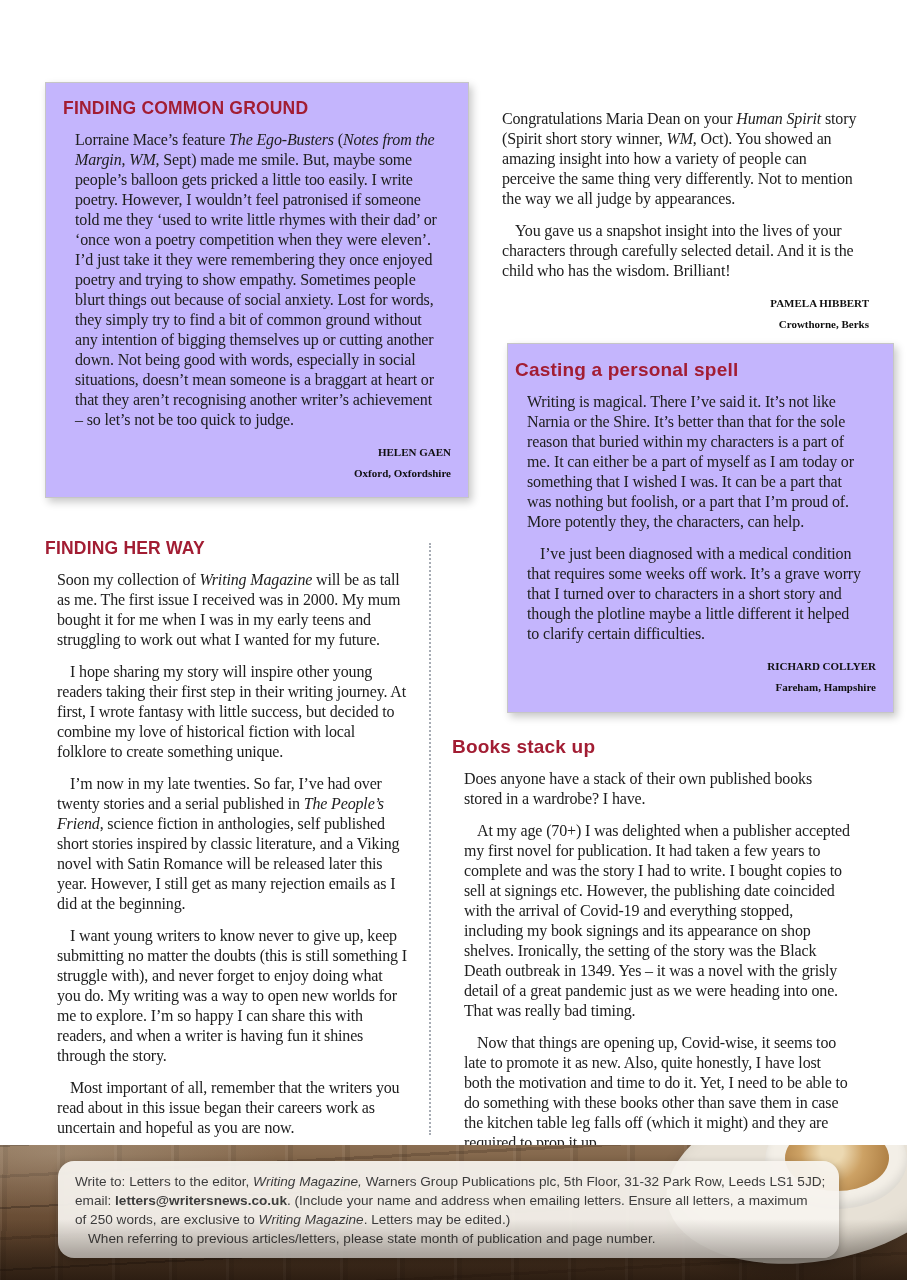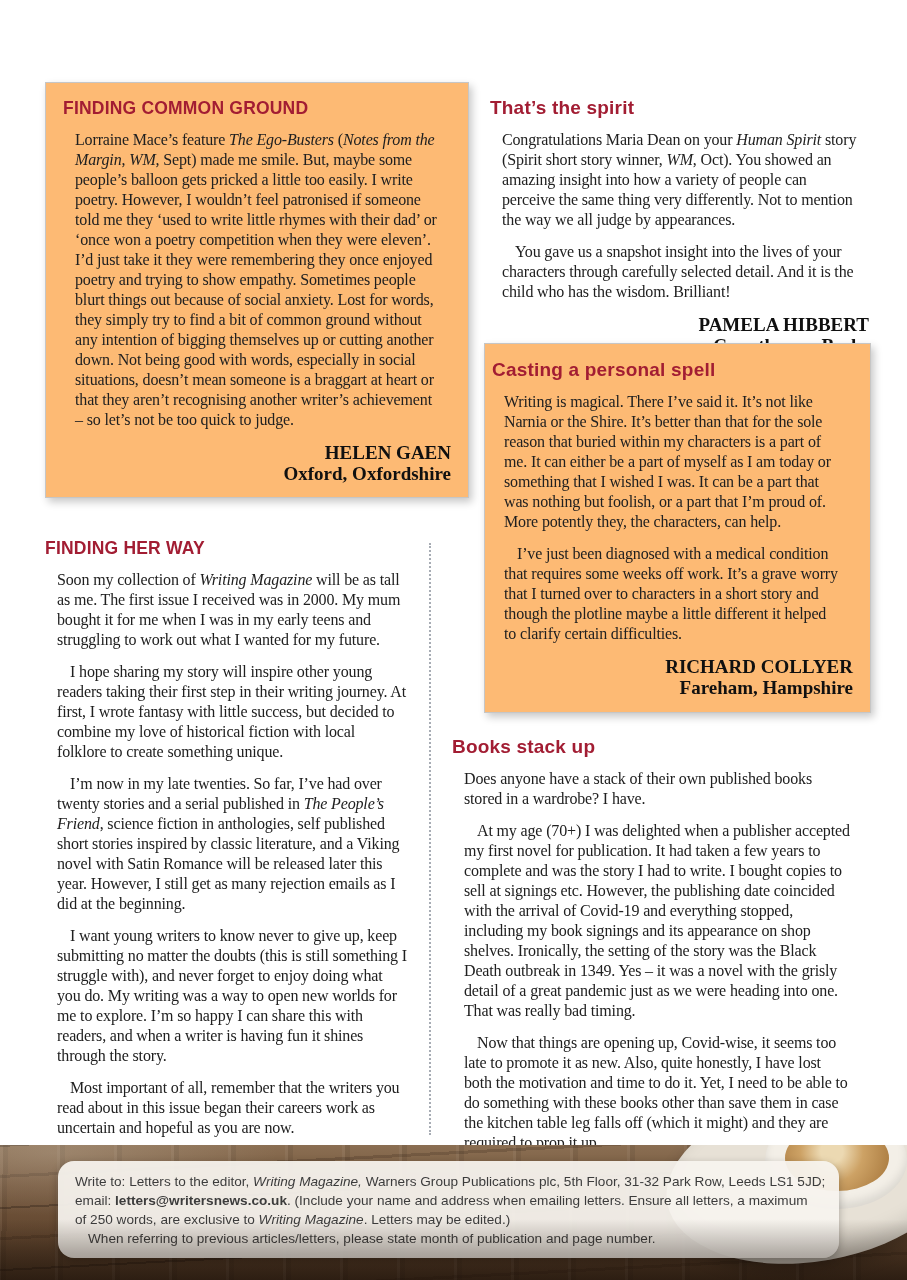--- a/index.html
+++ b/index.html
@@ -8,27 +8,27 @@
     position: relative;
     width: 907px; height: 1280px;
     margin: 0 auto;
     background: #ffffff;
     font-family: "Liberation Serif", serif;
     overflow: hidden;
   }
   
   .card {
     position: absolute;
-    background: #fdba74;
+    background: #c4b5fd;
     border: 1px solid #c6c6c6;
     box-shadow: 3px 4px 8px rgba(0,0,0,0.22);
     padding: 15px 17px 12px 17px;
   }
   #card-finding-common-ground { left:45px;  top:82px;  width:424px; height:416px; }
-  #card-casting-spell         { left:484px; top:343px; width:387px; height:370px;padding-left:7px; }
+  #card-casting-spell         { left:507px; top:343px; width:387px; height:370px;padding-left:7px; }
 
   
   .col { position: absolute; }
   #col-thats-the-spirit { left:490px; top:97px;  width:379px; }
   #col-finding-her-way  { left:45px;  top:538px; width:375px; }
   #col-books-stack-up   { left:452px; top:736px; width:411px; }
 
   .h-caps, .h-lc {
     font-family: "Liberation Sans", sans-serif;
     font-weight: bold;
@@ -50,21 +50,21 @@
   .body-text p.ind { text-indent: 13px; }
   .it { font-style: italic; }
   .bd { font-weight: bold; }
 
   .sig {
     margin-top: 2px;
     text-align: right;
     font-weight: bold;
     color: #101010;
   }
-  .sig div { font-size: 19px; line-height: 21px; font-family: Liberation Serif, serif; }
+  .sig div { font-size: 11px; line-height: 21px; font-family: Liberation Serif, serif; }
 
   
   .divider {
     position: absolute;
     left: 429px; top: 543px;
     height: 592px;
     width: 0;
     border-left: 2px dotted #a7acb4;
   }
 
@@ -129,21 +129,20 @@
   <div class="card body-text" id="card-finding-common-ground">
     <h2 class="h-caps">FINDING COMMON GROUND</h2>
     <p><span>Lorraine Mace’s feature </span><span class="it">The Ego-Busters</span><span> (</span><span class="it">Notes from the Margin</span><span>, </span><span class="it">WM,</span><span> Sept) made me smile. But, maybe some people’s balloon gets pricked a little too easily. I write poetry. However, I wouldn’t feel patronised if someone told me they ‘used to write little rhymes with their dad’ or ‘once won a poetry competition when they were eleven’. I’d just take it they were remembering they once enjoyed poetry and trying to show empathy. Sometimes people blurt things out because of social anxiety. Lost for words, they simply try to find a bit of common ground without any intention of bigging themselves up or cutting another down. Not being good with words, especially in social situations, doesn’t mean someone is a braggart at heart or that they aren’t recognising another writer’s achievement – so let’s not be too quick to judge.</span></p>
     <div class="sig">
       <div>HELEN GAEN</div>
       <div>Oxford, Oxfordshire</div>
     </div>
   </div>
 
   <div class="col body-text" id="col-thats-the-spirit">
-    <h2 class="h-lc">That’s the spirit</h2>
     <p><span>Congratulations Maria Dean on your </span><span class="it">Human Spirit</span><span> story (Spirit short story winner, </span><span class="it">WM</span><span>, Oct). You showed an amazing insight into how a variety of people can perceive the same thing very differently. Not to mention the way we all judge by appearances.</span></p>
     <p class="ind">You gave us a snapshot insight into the lives of your characters through carefully selected detail. And it is the child who has the wisdom. Brilliant!</p>
     <div class="sig">
       <div>PAMELA HIBBERT</div>
       <div>Crowthorne, Berks</div>
     </div>
   </div>
 
   <div class="card body-text" id="card-casting-spell">
     <h2 class="h-lc">Casting a personal spell</h2>

